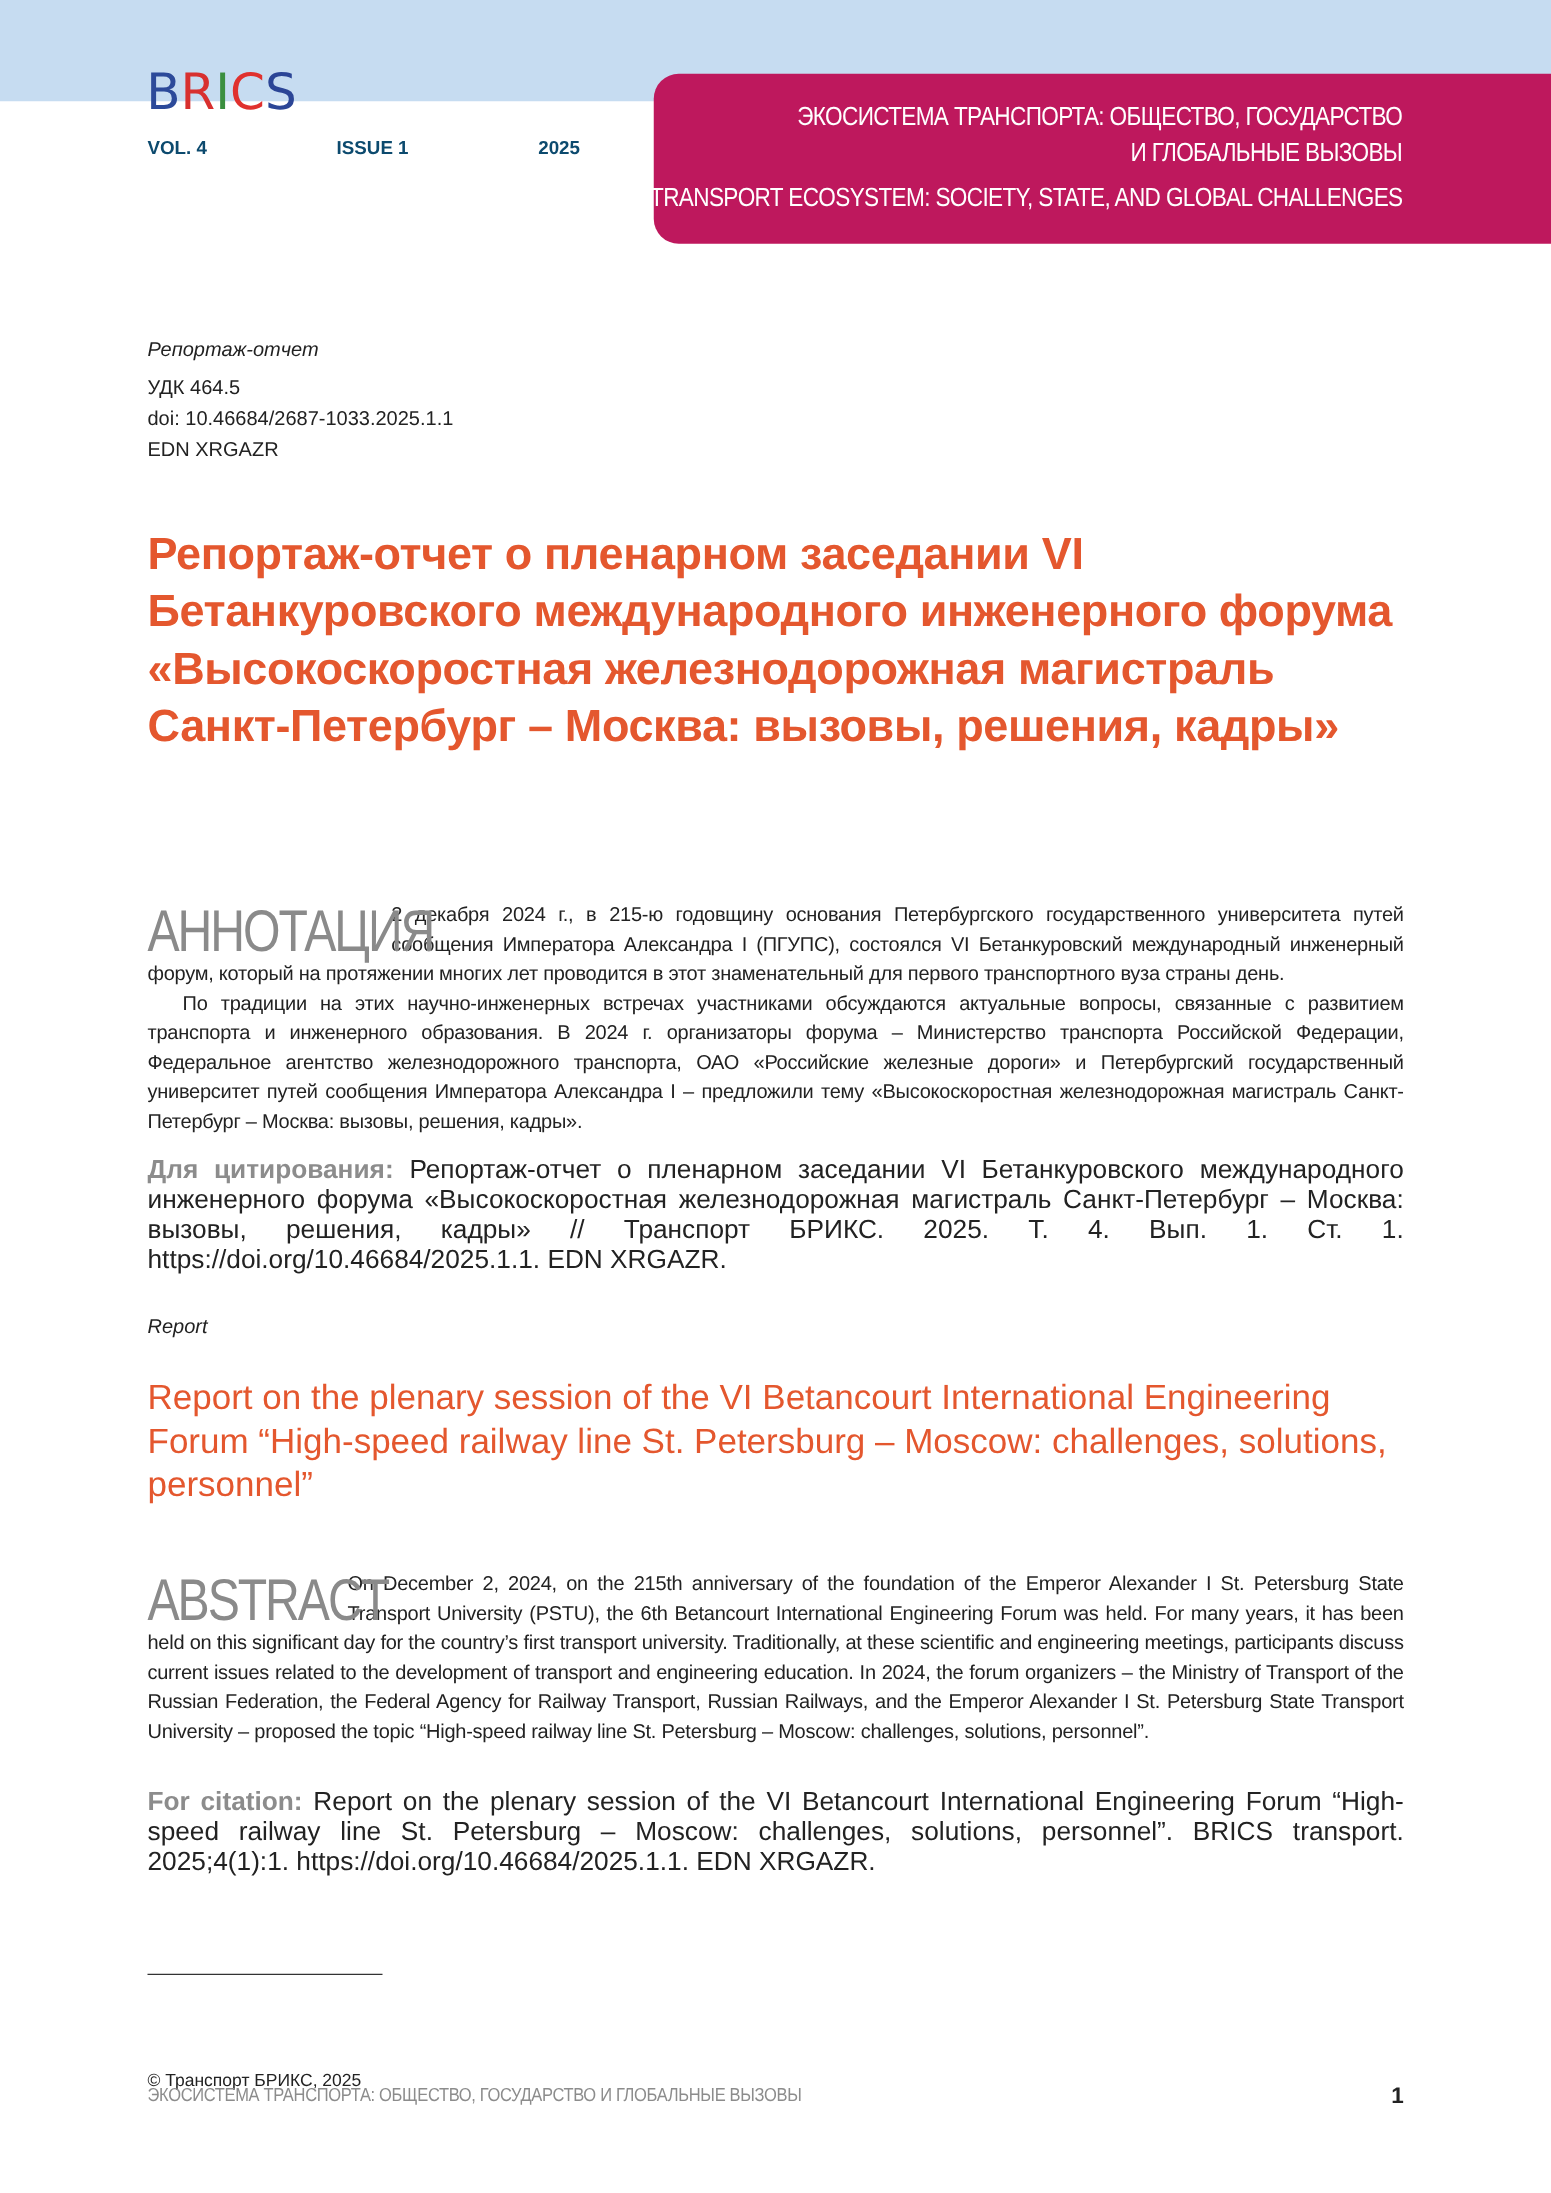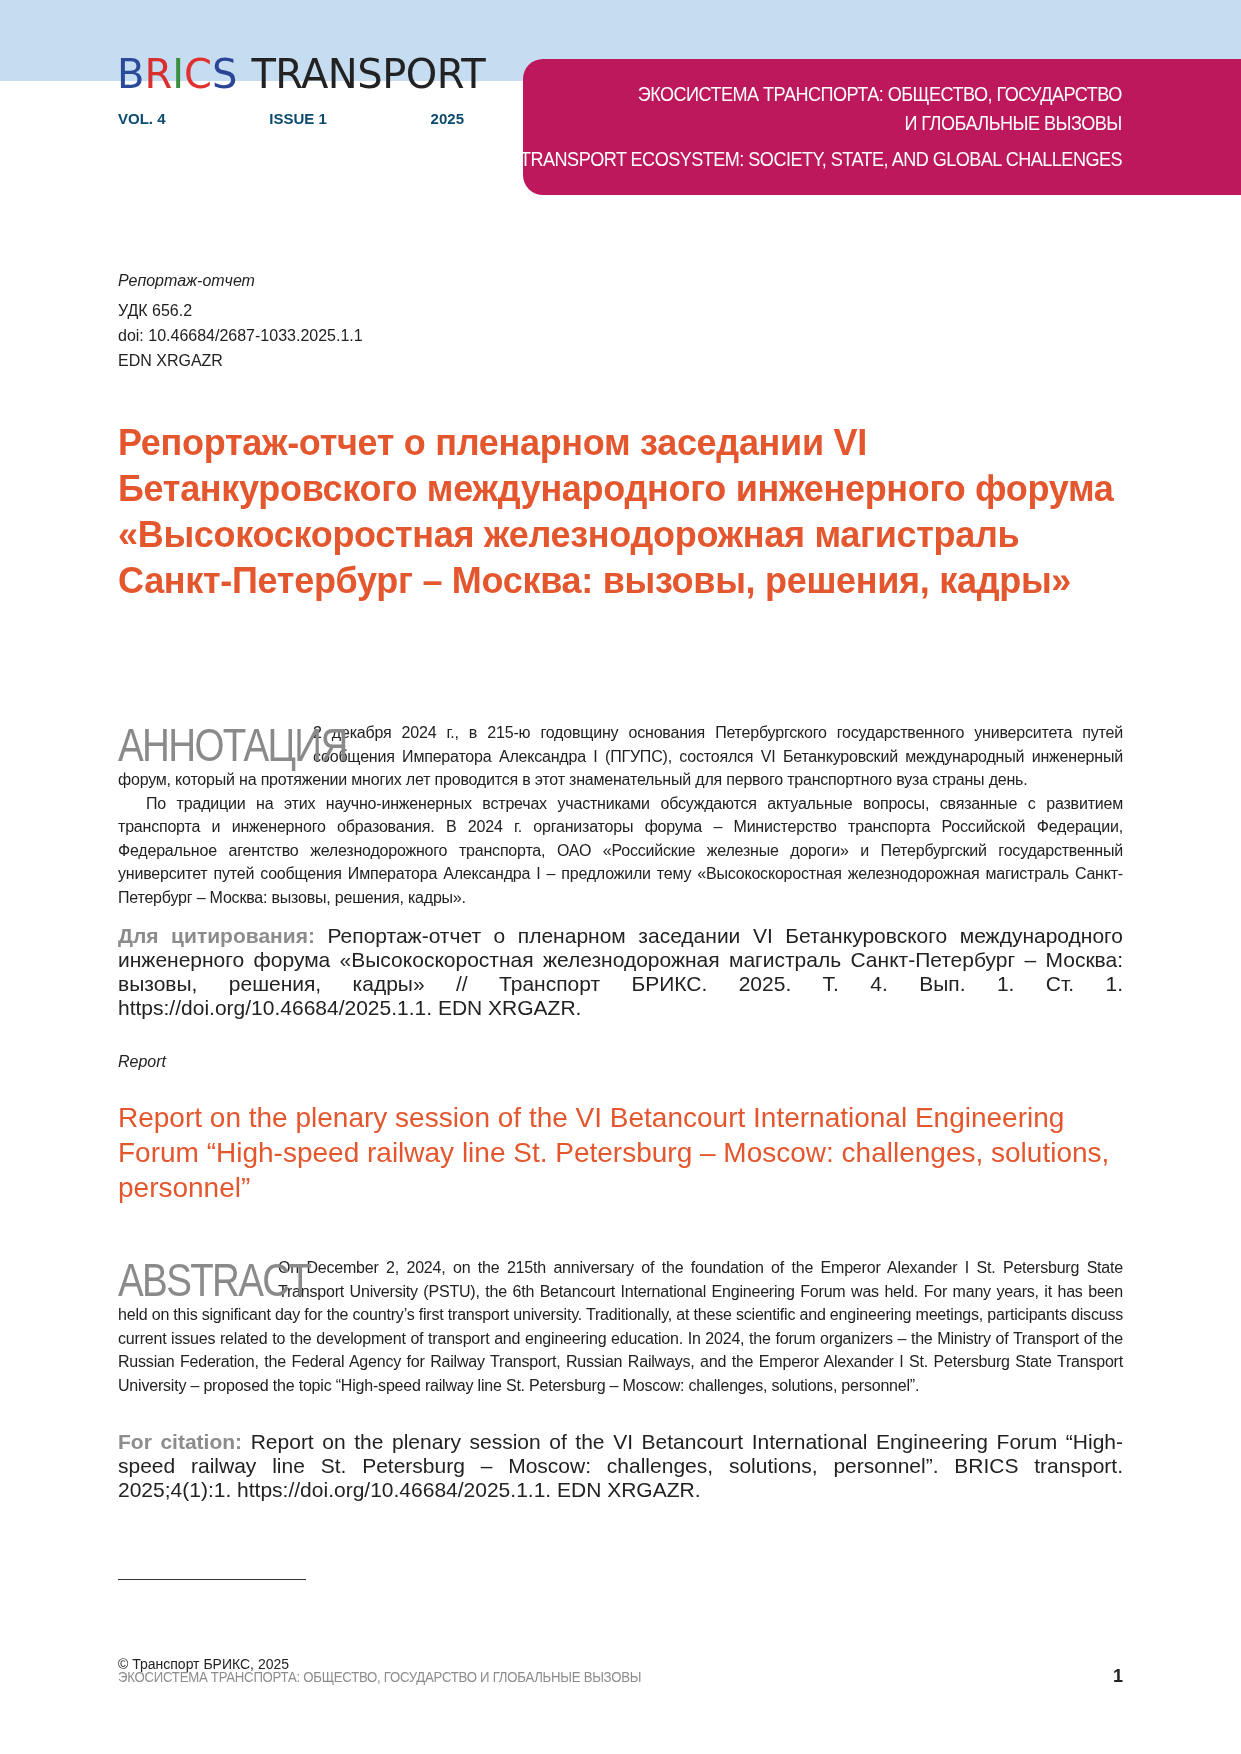--- a/index.html
+++ b/index.html
@@ -56,38 +56,37 @@
 </style>
 </head>
 <body>
 
 <div class="top-band"></div>
 
 <div class="logo">
   <span class="brics">
     <span class="l" style="color:#2c4a9a">B</span><span class="l" style="color:#d8302f">R</span><span class="l" style="color:#3a8f3f">I</span><span class="l" style="color:#e0312e">C</span><span class="l" style="color:#2b4596">S</span>
   </span>
-  <span class="transport">TRANSPORT</span>
 </div>
 
 <div class="vol-row">
   <span>VOL. 4</span>
   <span>ISSUE 1</span>
   <span>2025</span>
 </div>
 
 <div class="navy-box">
   <div class="ru1">ЭКОСИСТЕМА ТРАНСПОРТА: ОБЩЕСТВО, ГОСУДАРСТВО</div>
   <div class="ru2">И ГЛОБАЛЬНЫЕ ВЫЗОВЫ</div>
   <div class="en">TRANSPORT ECOSYSTEM: SOCIETY, STATE, AND GLOBAL CHALLENGES</div>
 </div>
 
 <div class="meta">
   <div class="type">Репортаж-отчет</div>
-  <div>УДК 656.2</div>
+  <div>УДК 464.5</div>
   <div>doi: 10.46684/2687-1033.2025.1.1</div>
   <div>EDN XRGAZR</div>
 </div>
 
 <div class="title-ru">Репортаж-отчет о пленарном заседании VI Бетанкуровского международного инженерного форума «Высокоскоростная железнодорожная магистраль Санкт-Петербург – Москва: вызовы, решения, кадры»</div>
 
 <div class="abstract ru-abs">
   <div class="label">АННОТАЦИЯ</div>
   <p>2 декабря 2024 г., в 215-ю годовщину основания Петербургского государственного университета путей сообщения Императора Александра I (ПГУПС), состоялся VI Бетанкуровский международный инженерный форум, который на протяжении многих лет проводится в этот знаменательный для первого транспортного вуза страны день.</p>
   <p class="indent">По традиции на этих научно-инженерных встречах участниками обсуждаются актуальные вопросы, связанные с развитием транспорта и инженерного образования. В 2024 г. организаторы форума – Министерство транспорта Российской Федерации, Федеральное агентство железнодорожного транспорта, ОАО «Российские железные дороги» и Петербургский государственный университет путей сообщения Императора Александра I – предложили тему «Высокоскоростная железнодорожная магистраль Санкт-Петербург – Москва: вызовы, решения, кадры».</p>

